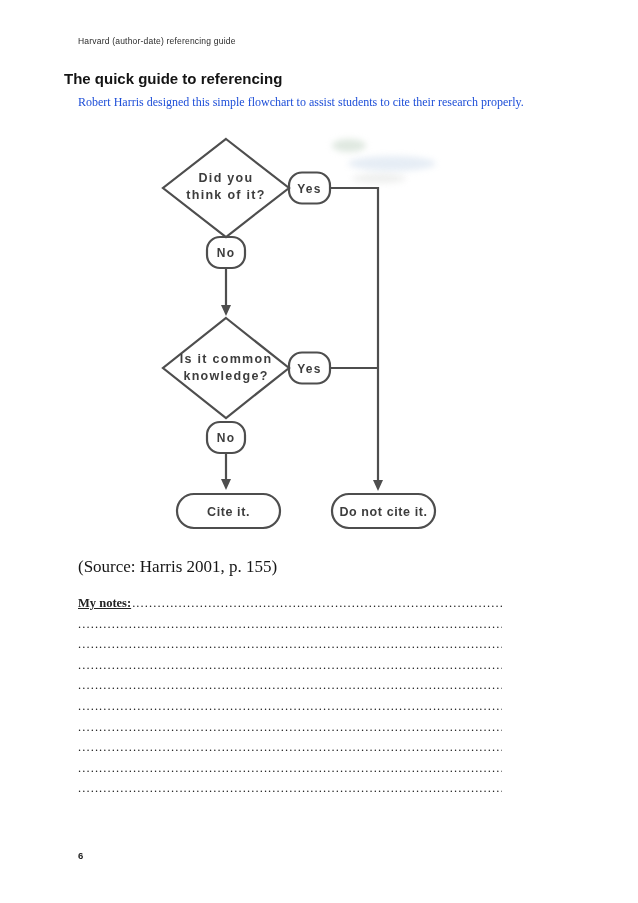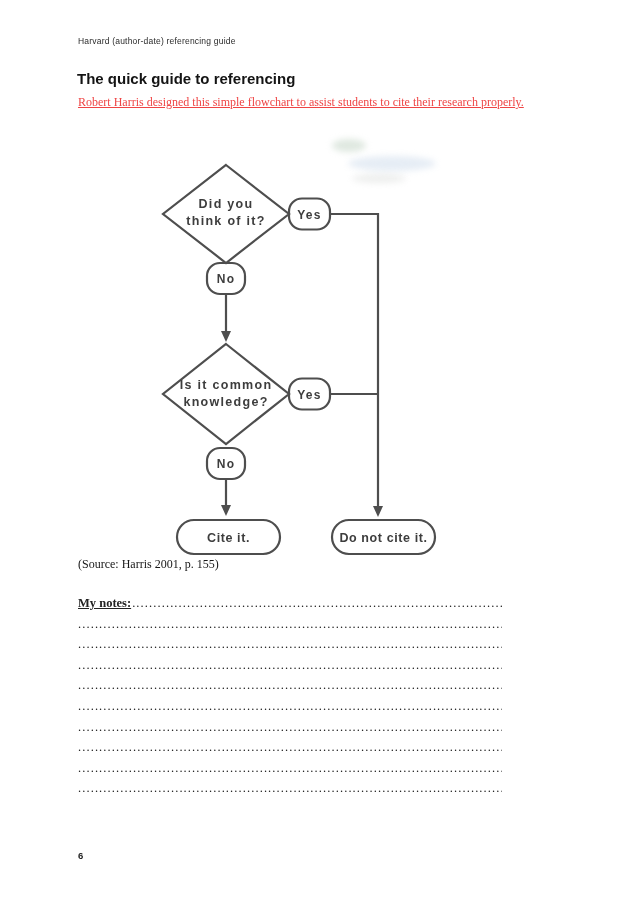--- a/index.html
+++ b/index.html
@@ -11,49 +11,49 @@
     color:#1b1b1b;
     overflow:hidden;
     padding-left:36px;
   }
   .header-text{
     position:absolute;left:78px;top:36px;
     font-family:"Liberation Sans", sans-serif;
     font-size:8.5px;color:#2a2a2a;letter-spacing:0.2px;
   }
   .page-title{
-    position:absolute;left:77px;top:70px;
+    position:absolute;left:64px;top:70px;
     font-family:"Liberation Sans", sans-serif;
     font-size:15px;font-weight:bold;color:#141414;
   }
   .intro-text{
     position:absolute;left:78px;top:95px;width:480px;
-    font-size:12px;color:#ef4444;text-decoration:underline;
+    font-size:12px;color:#1d4ed8;
   }
   .flowchart-wrap{
-    position:absolute;left:140px;top:152px;width:310px;height:410px;
+    position:absolute;left:140px;top:126px;width:310px;height:410px;
   }
   .flowchart-wrap svg{display:block;}
   .fc-shape{fill:none;stroke:var(--line-color,#4e4e4e);stroke-width:2.2;}
   .fc-arrow{fill:var(--line-color,#4e4e4e);stroke:none;}
   .fc-text{
     font-family:"Liberation Sans", sans-serif;
     font-weight:bold;fill:var(--fc-text-color,#3d3d3d);
     text-anchor:middle;
   }
   .fc-text-node{font-size:12.5px;letter-spacing:1.3px;}
   .fc-text-small{font-size:12px;letter-spacing:1.3px;}
   .fc-text-terminal{font-size:12.5px;letter-spacing:0.6px;}
   .smudge{position:absolute;border-radius:50%;filter:blur(3px);pointer-events:none;}
   .smudge-1{left:332px;top:139px;width:34px;height:13px;background:rgba(196,214,199,0.55);}
   .smudge-2{left:348px;top:156px;width:88px;height:15px;background:rgba(206,220,236,0.50);}
   .smudge-3{left:352px;top:174px;width:54px;height:9px;background:rgba(205,210,205,0.35);}
   .source-line{
     position:absolute;left:78px;top:557px;
-    font-size:12px;color:#161616;
+    font-size:17px;color:#161616;
   }
   .notes-block{
     position:absolute;left:78px;top:593px;width:424px;
     font-size:12.5px;color:#222222;
   }
   .note-row{
     height:20.6px;line-height:20.6px;
     white-space:nowrap;overflow:hidden;
     letter-spacing:1.1px;
   }

